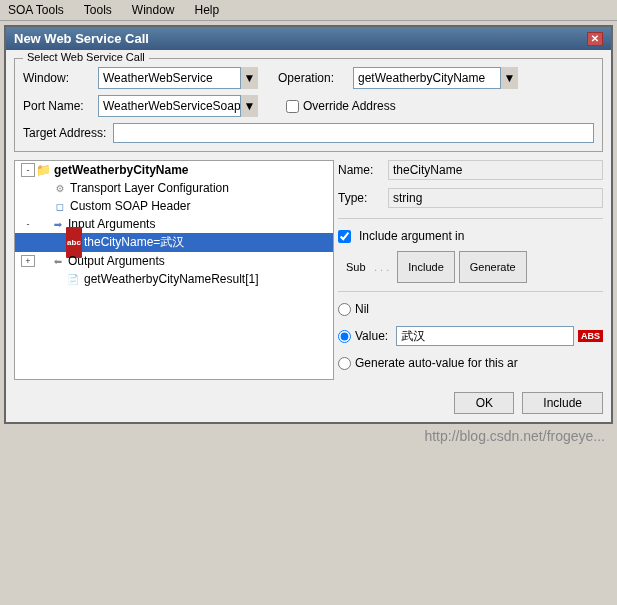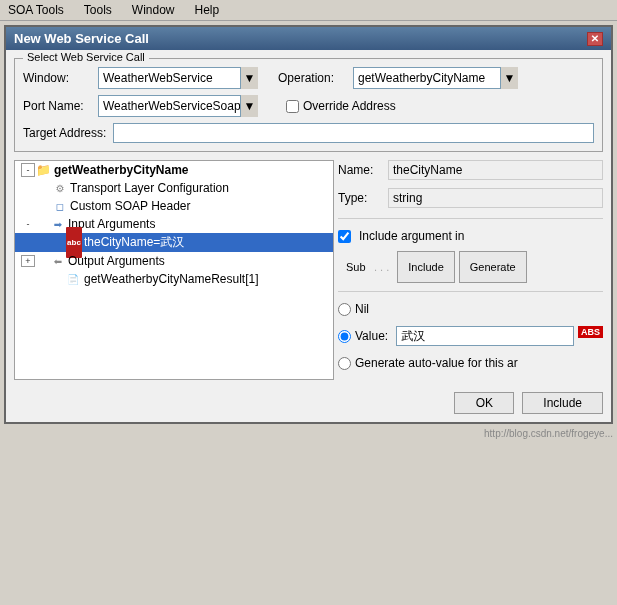--- a/index.html
+++ b/index.html
@@ -270,23 +270,23 @@
       font-size: 8px;
       padding: 11px 1px;
       font-weight: bold;
       border-radius: 1px;
     }
     .bold-item {
       font-weight: bold;
     }
     .watermark {
       text-align: right;
-      font-size: 10px;
+      font-size: 14px;
       color: #888;
-      padding-right: 4px;
+      padding-right: 12px;
       padding-bottom: 2px;
     }
     .separator {
       border: none;
       border-top: 1px solid #ccc;
       margin: 2px 0;
     }
   </style>
 </head>
 <body>
@@ -437,21 +437,21 @@
         <hr class="separator">
 
         <div class="radio-row">
           <input type="radio" name="value-type" style="">
           <span>Nil</span>
         </div>
 
         <div class="radio-row">
           <input type="radio" name="value-type" checked="" style="">
           <span style="margin-right:4px;">Value:</span>
-          <div class="value-input-row" style="flex:1; display:flex; align-items:flex-start;">
+          <div class="value-input-row" style="flex:1; display:flex; align-items:center;">
             <input type="text" class="value-input" value="武汉" style="">
             <span class="abs-badge">ABS</span>
           </div>
         </div>
 
         <div class="radio-row">
           <input type="radio" name="value-type" style="">
           <span>Generate auto-value for this ar</span>
         </div>
 

